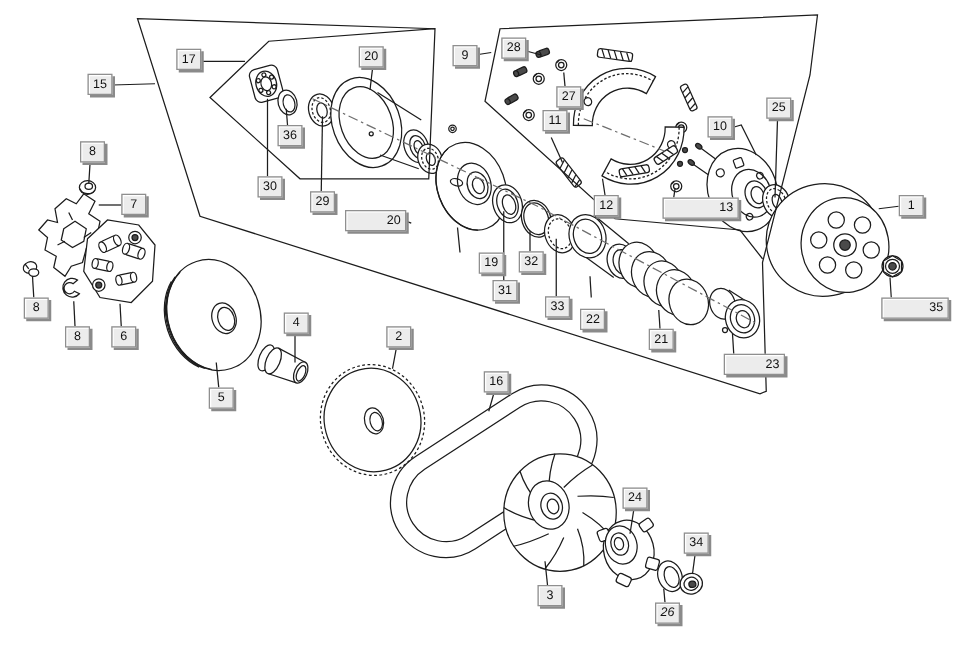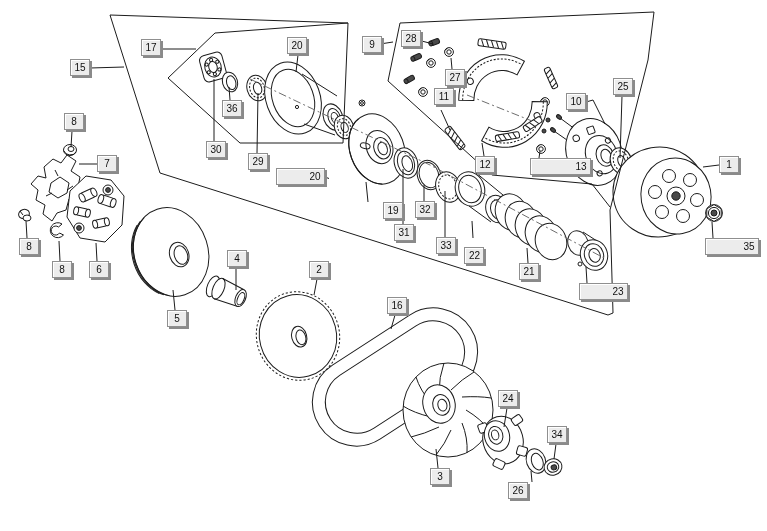--- a/index.html
+++ b/index.html
@@ -444,21 +444,21 @@
       <div class="callout" style="left: 387px; top: 297px;">16</div>
       <div class="callout" style="left: 141px; top: 39px;">17</div>
       <div class="callout" style="left: 287px; top: 37px;">20</div>
       <div class="callout" style="left: 373px; top: 202px; margin-left: 10px;">19</div>
       <div class="callout" style="left: 276px; top: 168px; padding-left: 32px;">20</div>
       <div class="callout" style="left: 519px; top: 263px;">21</div>
       <div class="callout" style="left: 464px; top: 247px; text-align: right;">22</div>
       <div class="callout" style="left: 579px; top: 283px; padding-left: 32px;">23</div>
       <div class="callout" style="left: 498px; top: 390px;">24</div>
       <div class="callout" style="left: 613px; top: 78px;">25</div>
-      <div class="callout" style="left: 508px; top: 482px;">26</div>
+      <div class="callout" style="left: 524px; top: 482px; font-style: italic;">26</div>
       <div class="callout" style="left: 445px; top: 69px;">27</div>
       <div class="callout" style="left: 401px; top: 30px;">28</div>
       <div class="callout" style="left: 248px; top: 153px;">29</div>
       <div class="callout" style="left: 206px; top: 141px;">30</div>
       <div class="callout" style="left: 394px; top: 224px;">31</div>
       <div class="callout" style="left: 415px; top: 201px;">32</div>
       <div class="callout" style="left: 436px; top: 237px;">33</div>
       <div class="callout" style="left: 547px; top: 426px;">34</div>
       <div class="callout" style="left: 705px; top: 238px; padding-left: 37px;">35</div>
       <div class="callout" style="left: 222px; top: 100px;">36</div>

